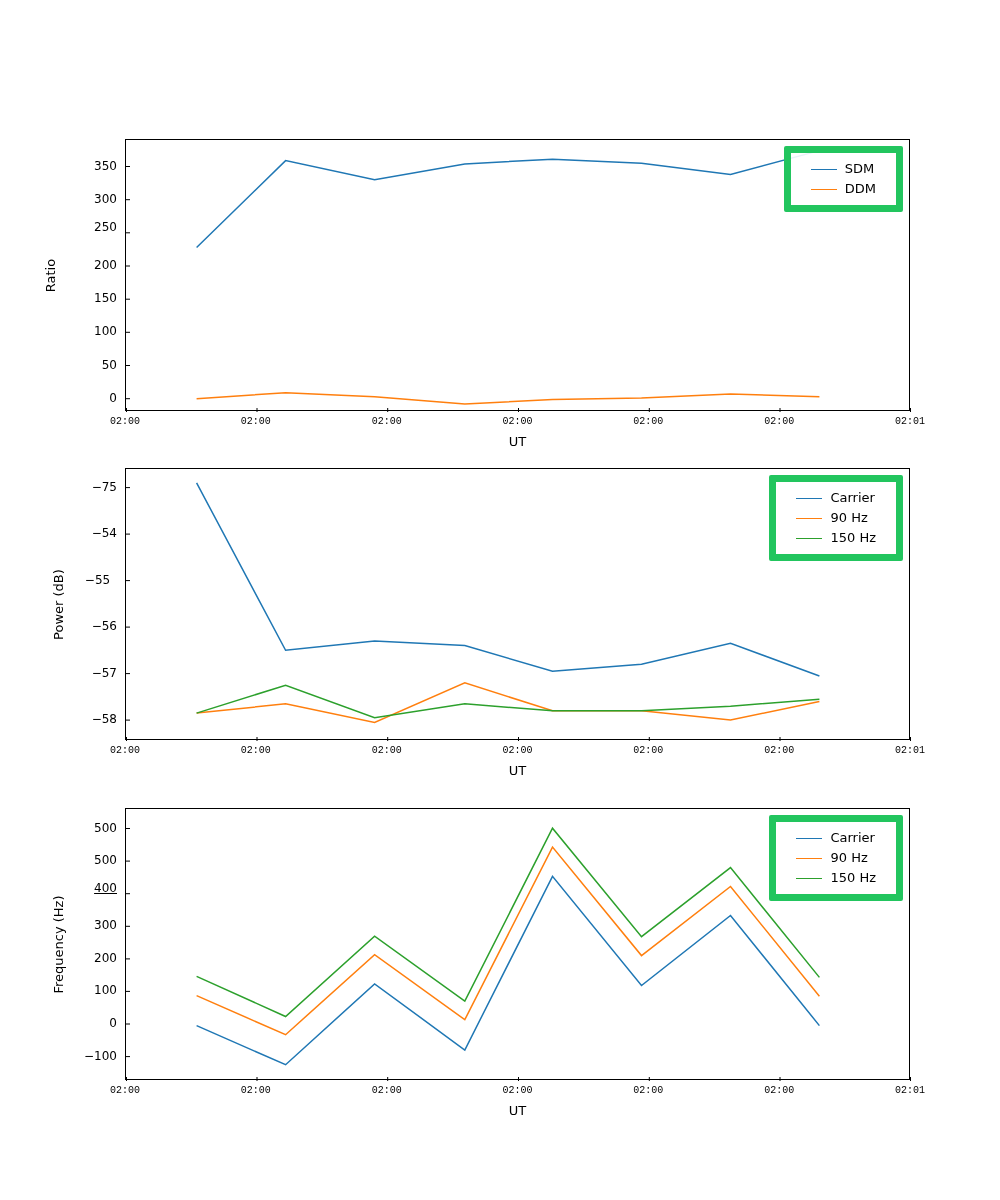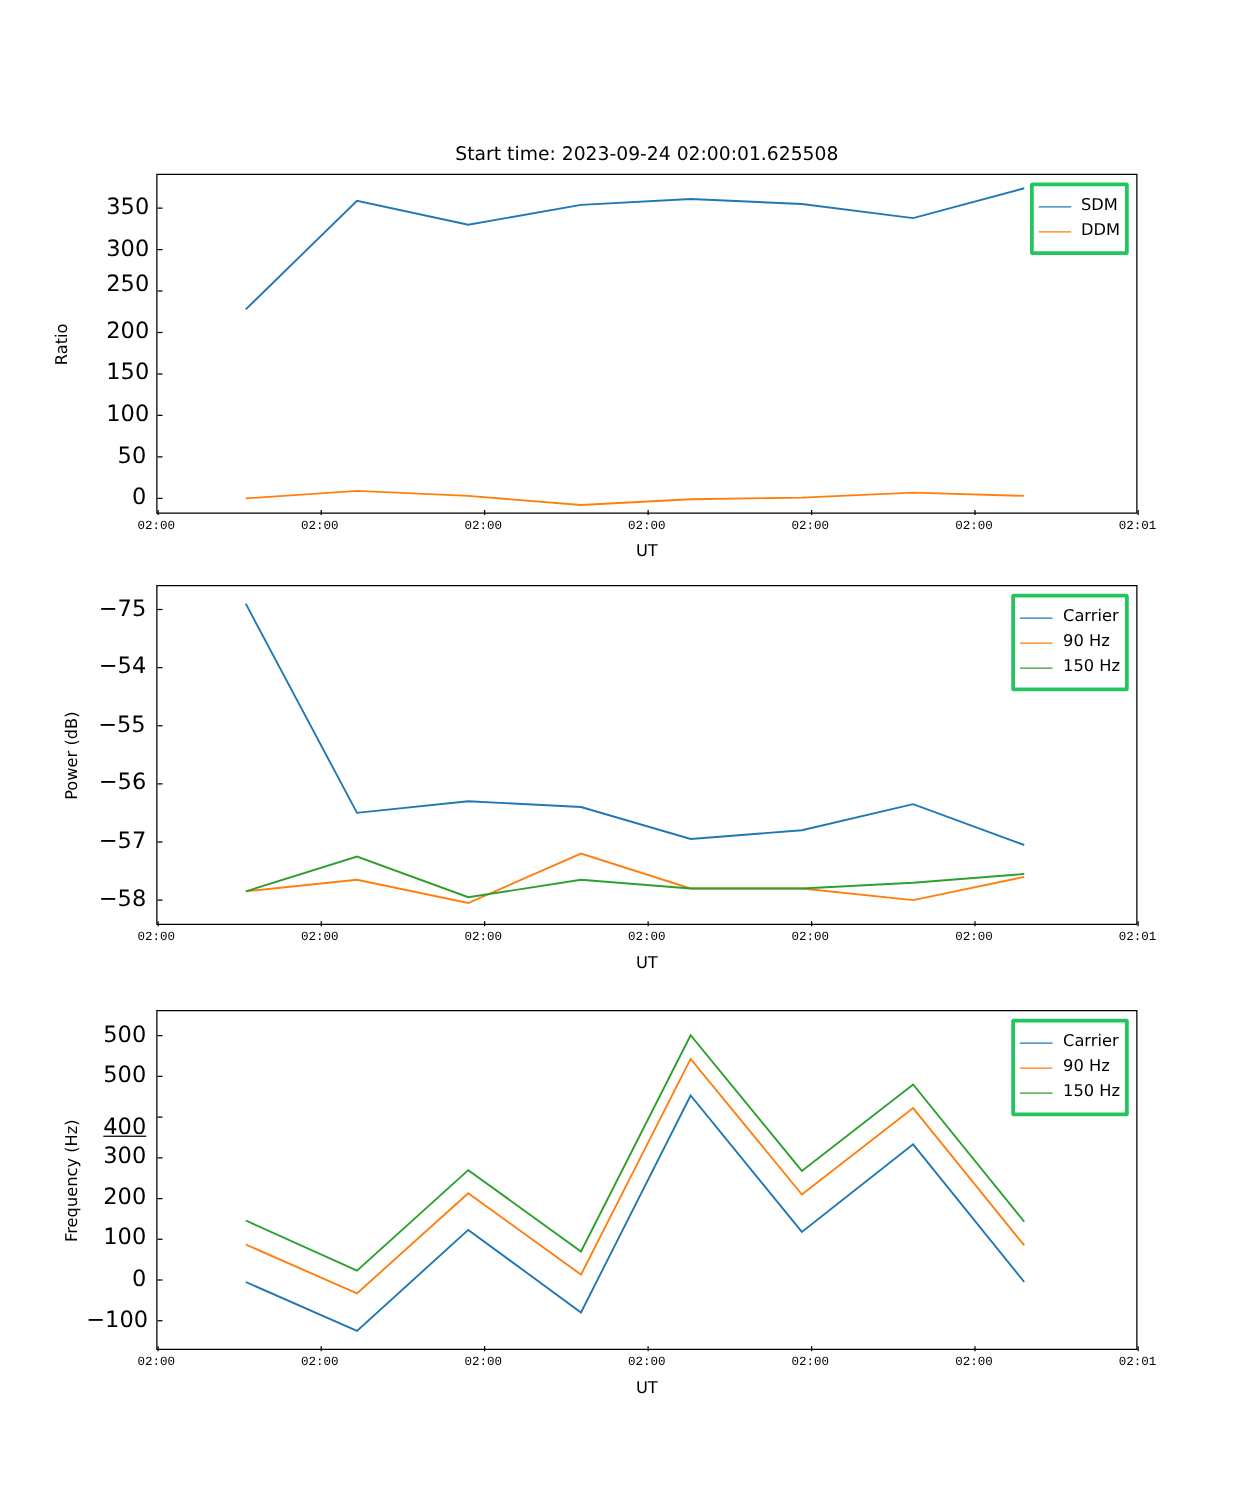--- a/index.html
+++ b/index.html
@@ -61,32 +61,32 @@
   .tick-label-x {
     position: absolute;
     font-size: 10px;
     text-align: center;
     white-space: nowrap;
     transform: translateX(-50%);
     font-family: Liberation Mono, monospace;
   }
   .tick-label-y {
     position: absolute;
-    font-size: 18px;
+    font-size: 12px;
     text-align: right;
     white-space: nowrap;
     transform: translateY(-50%);
   }
   .legend {
     position: absolute;
     box-sizing: border-box;
-    border: 3px solid #22c55e;
+    border: 7px solid #22c55e;
     background: rgba(255,255,255,0.9);
     border-radius: 2px;
-    padding: 6px 4px;
+    padding: 6px 20px;
     font-size: 13px;
     line-height: 1.55;
   }
   .legend-row {
     display: flex;
     align-items: center;
     white-space: nowrap;
   }
   .legend-swatch {
     display: inline-block;
@@ -99,21 +99,20 @@
     display: inline-block;
   }
 </style>
 </head>
 <body>
 
 <div class="figure">
 
   <div class="panel" style="left:0px; top:0px; width:1000px; height:440px;">
     <div class="axes" style="left:125px; top:139px; width:785px; height:272px;">
-      <div class="plot-title">Start time: 2023-09-24 02:00:01.625508</div>
       <svg class="plotsvg" width="785" height="272" viewBox="0 0 785 272">
 
         <g stroke="#000" stroke-width="1">
           <line x1="0.5" y1="272" x2="0.5" y2="268"></line>
           <line x1="131" y1="272" x2="131" y2="268"></line>
           <line x1="261.7" y1="272" x2="261.7" y2="268"></line>
           <line x1="392.5" y1="272" x2="392.5" y2="268"></line>
           <line x1="523.3" y1="272" x2="523.3" y2="268"></line>
           <line x1="654" y1="272" x2="654" y2="268"></line>
           <line x1="784.5" y1="272" x2="784.5" y2="268"></line>
@@ -266,21 +265,21 @@
           <span class="legend-text">150 Hz</span>
         </div>
       </div>
     </div>
 
     <div class="tick-label-y" style="left:69px; width:48px; top:275.6px;">−100</div>
     <div class="tick-label-y" style="left:69px; width:48px; top:243.0px;">0</div>
     <div class="tick-label-y" style="left:69px; width:48px; top:210.4px;">100</div>
     <div class="tick-label-y" style="left:69px; width:48px; top:177.9px;">200</div>
     <div class="tick-label-y" style="left:69px; width:48px; top:145.3px;">300</div>
-    <div class="tick-label-y" style="left:69px; width:48px; top:122px;text-decoration:underline;">400</div>
+    <div class="tick-label-y" style="left:69px; width:48px; top:108px;text-decoration:underline;">400</div>
     <div class="tick-label-y" style="left:69px; width:48px; top:80.1px;">500</div>
     <div class="tick-label-y" style="left:69px; width:48px; top:47.5px;">500</div>
 
     <div class="tick-label-x" style="left:125px; top:305px;">02:00</div>
     <div class="tick-label-x" style="left:255.8px; top:305px;">02:00</div>
     <div class="tick-label-x" style="left:386.7px; top:305px;">02:00</div>
     <div class="tick-label-x" style="left:517.5px; top:305px;">02:00</div>
     <div class="tick-label-x" style="left:648.3px; top:305px;">02:00</div>
     <div class="tick-label-x" style="left:779.2px; top:305px;">02:00</div>
     <div class="tick-label-x" style="left:910px; top:305px;">02:01</div>

